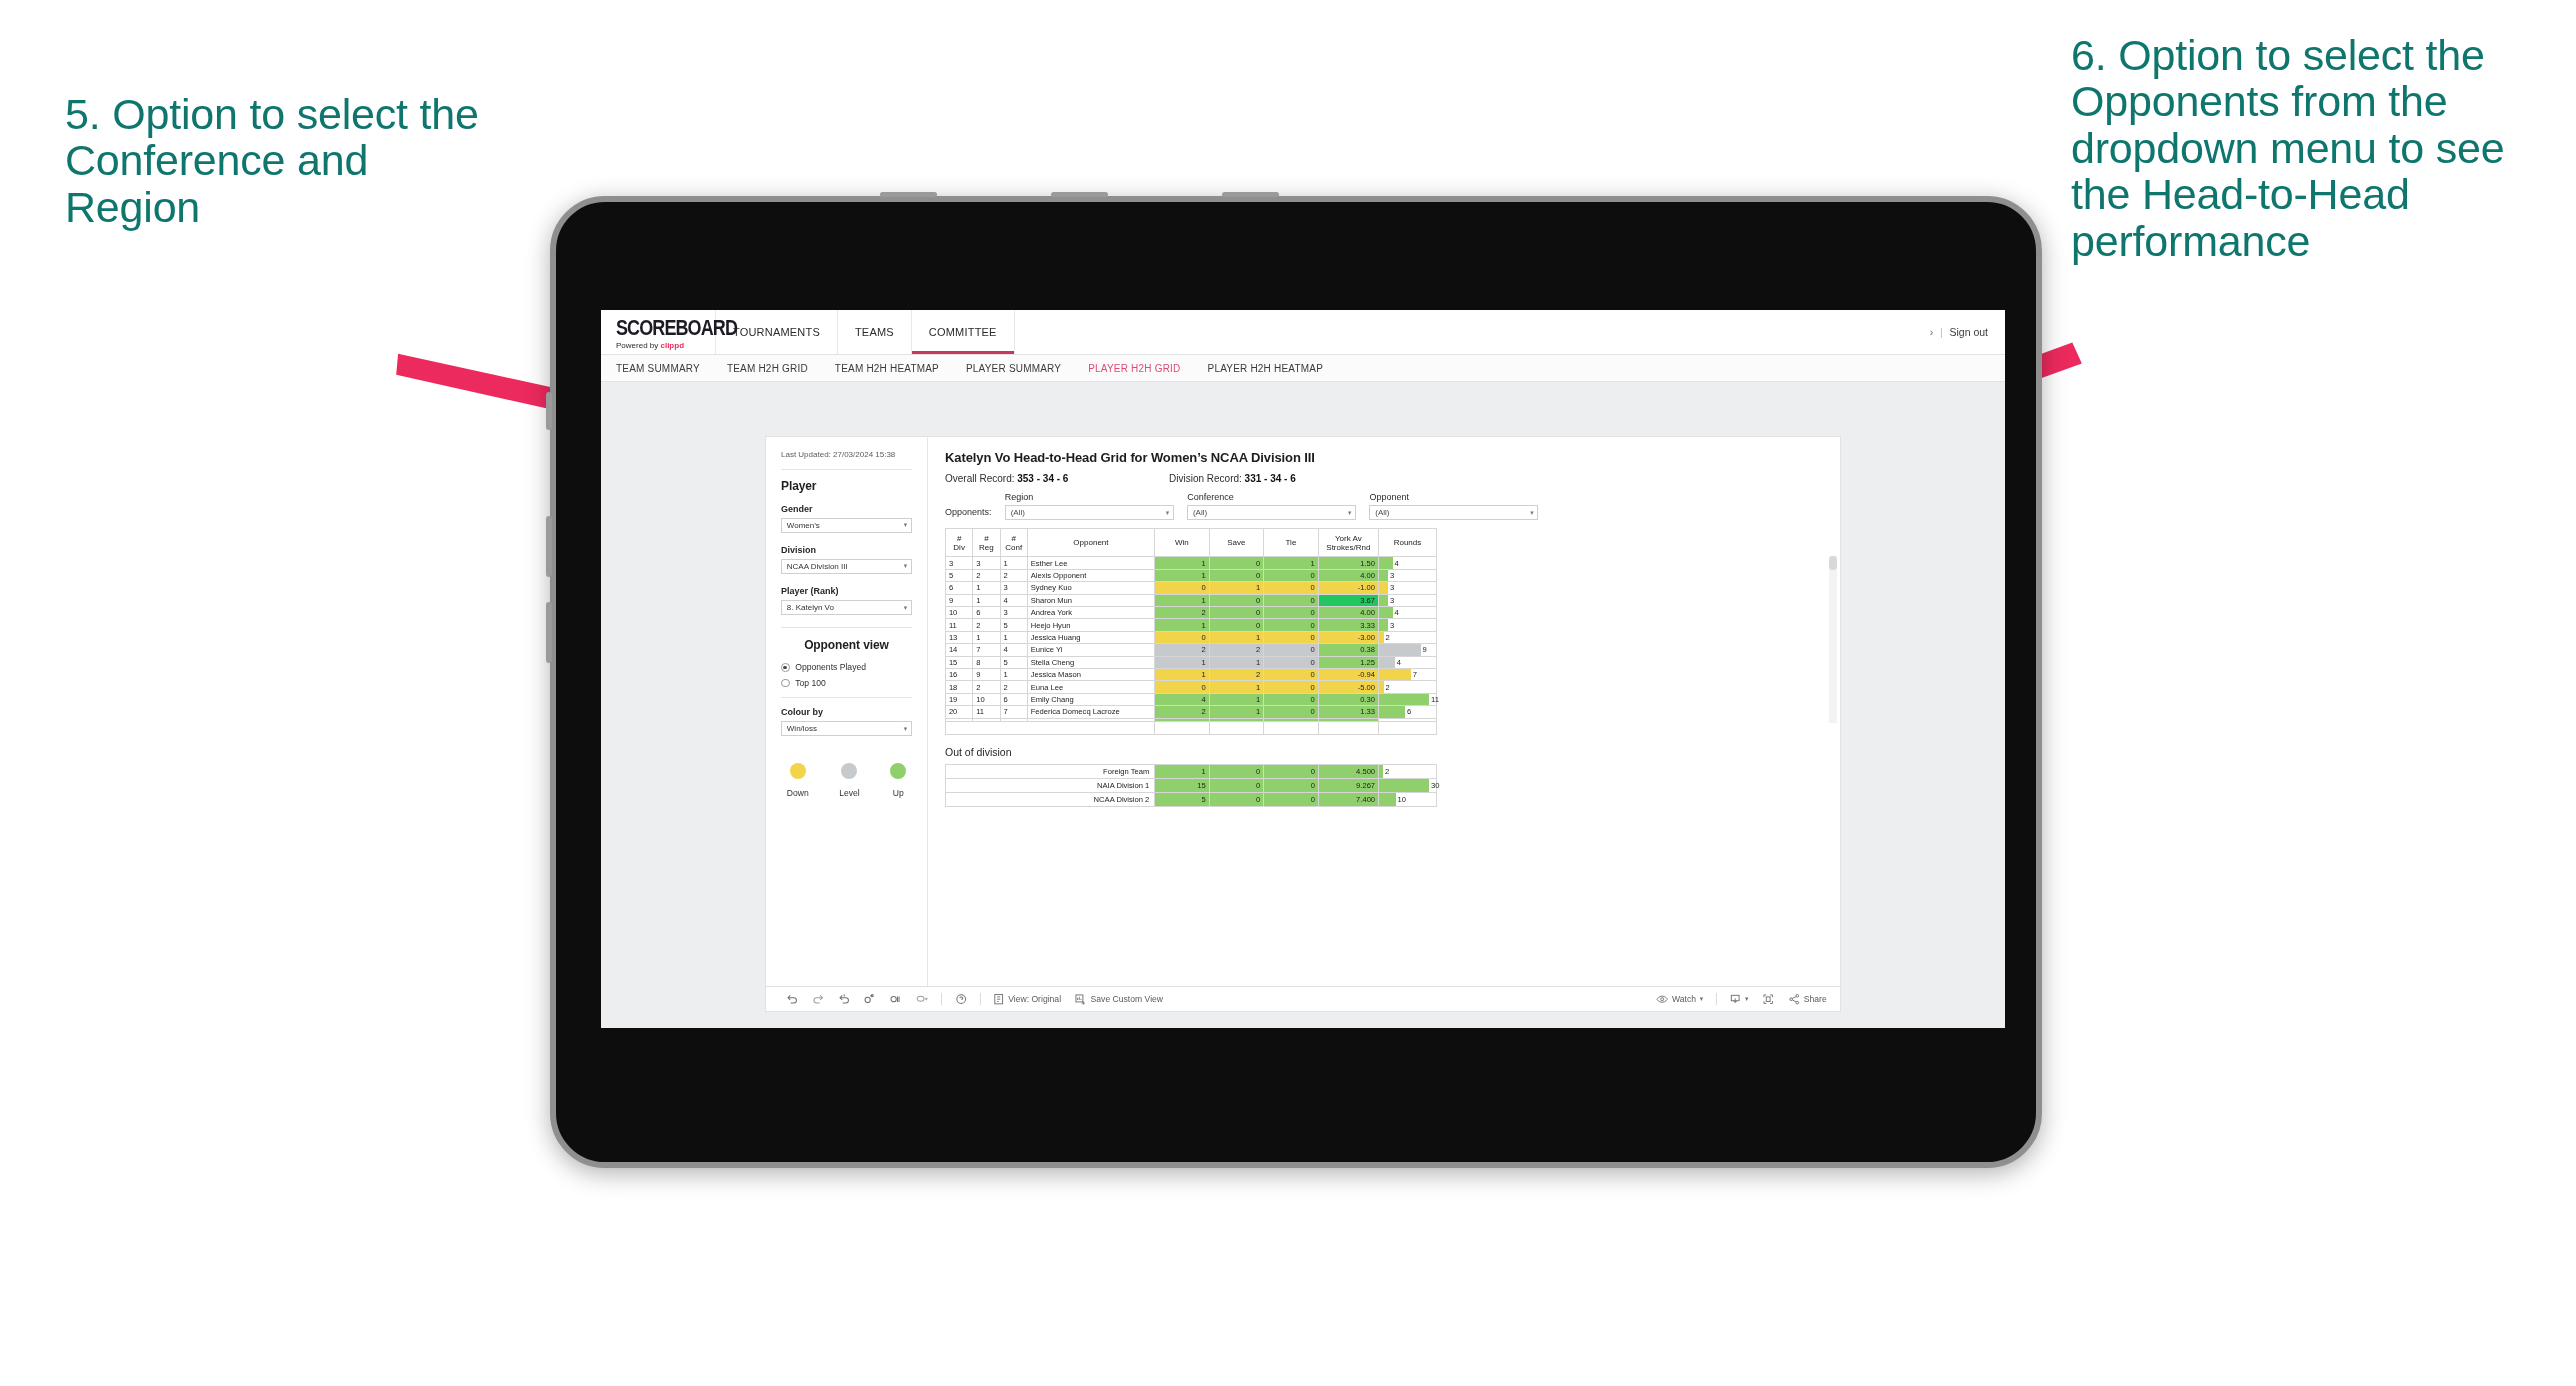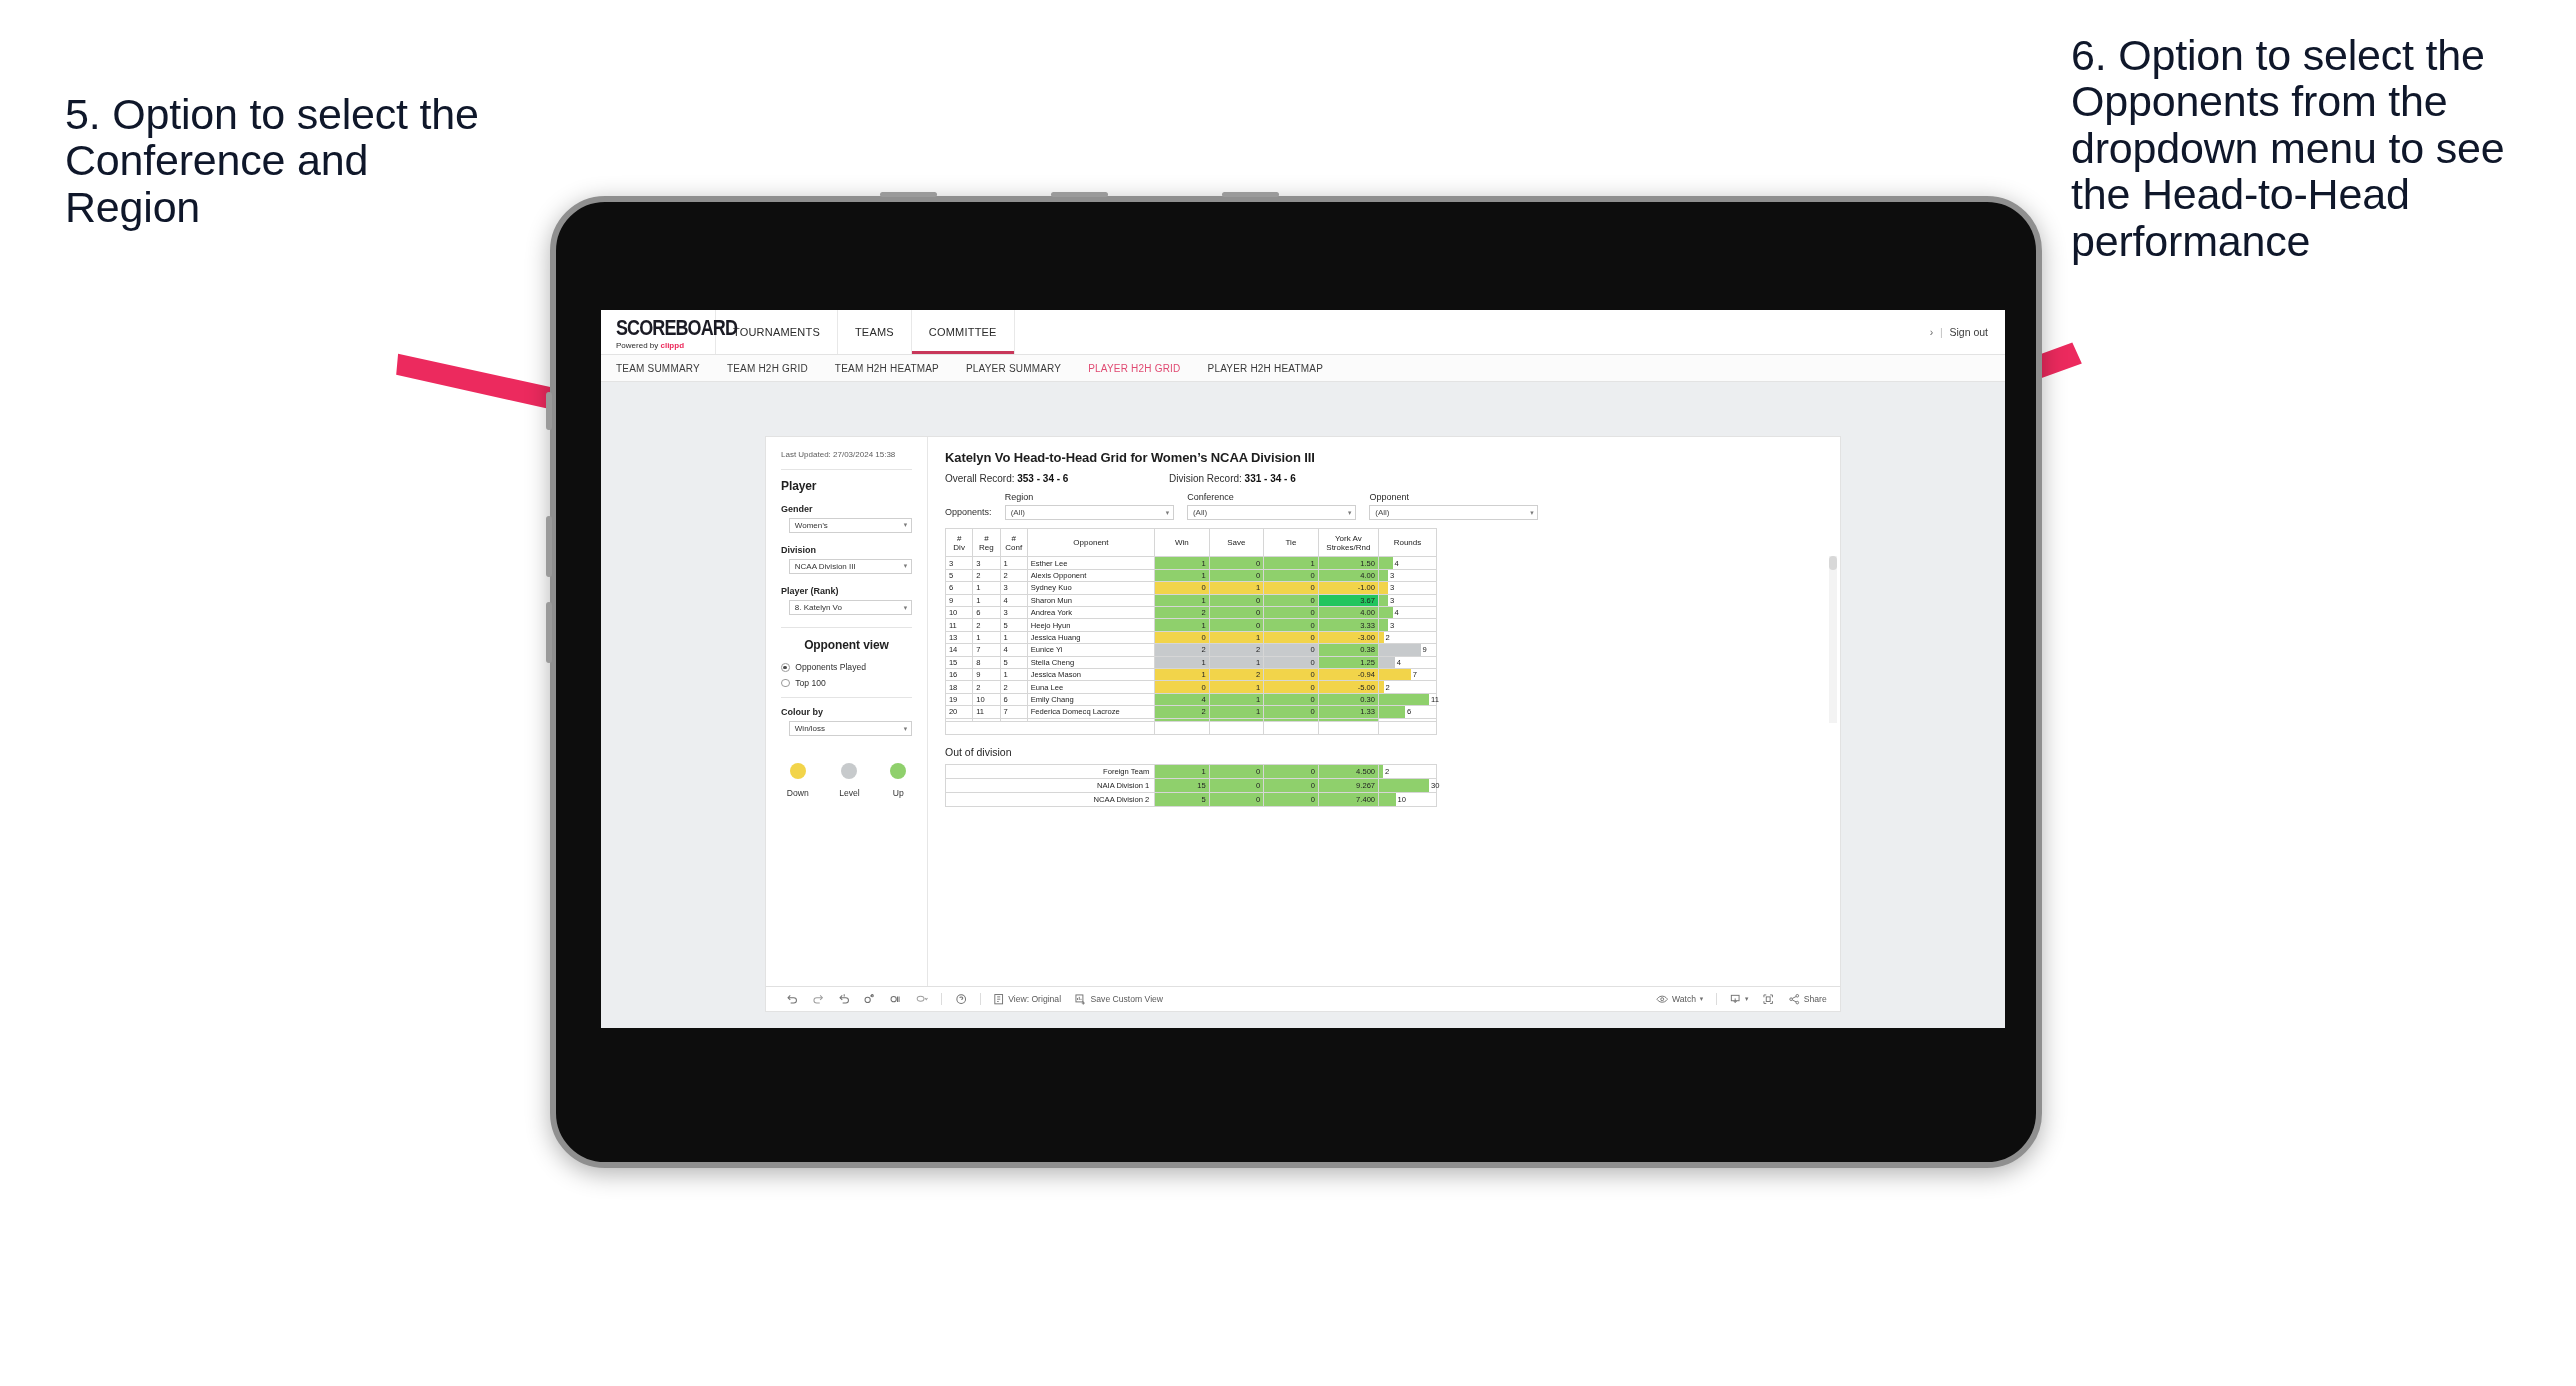--- a/index.html
+++ b/index.html
@@ -7,21 +7,21 @@
     width: 2576px; height: 1386px;
     background: #ffffff;
     font-family: "Liberation Sans", sans-serif;
     overflow: hidden;
   }
   #stage { position: relative; width: 2576px; height: 1386px; background:#fff; }
 
   
   .annot {
     position: absolute;
-    color: #0f172a;
+    color: #0f766e;
     font-family: "Liberation Sans", sans-serif;
     font-size: 43px;
     line-height: 1.08;
     font-weight: 400;
     letter-spacing: -0.2px;
     white-space: pre-wrap;
   }
   #annot-left  { left: 65px;  top: 91px;  width: 438px; }
   #annot-right { left: 2071px; top: 32px; width: 504px; }
 
@@ -120,21 +120,21 @@
   }
   .side .updated { font-size: 8px; color:#5c5c5c; line-height:1.25; }
   .side hr { border:none; border-top:1px solid #e4e4e4; margin: 8.6px 0 9.5px 0; }
   .side h3 { font-size: 12px; font-weight:700; color:#1f1f1f; margin-bottom: 10.5px; letter-spacing:-0.1px; }
   .side h3.center { text-align:center; }
   .field { margin-bottom: 12.4px; }
   .field label { display:block; font-size: 9px; font-weight:700; color:#262626; margin-bottom: 3.8px; }
   .select {
     height: 15px; border:1px solid #cfcfcf; background:#fff;
     display:flex; align-items:center; justify-content:space-between;
-    padding: 0 3.8px 0 4.8px; font-size: 8px; color:#333; cursor:pointer;margin-left:8px;
+    padding: 0 3.8px 0 4.8px; font-size: 8px; color:#333; cursor:pointer;
   }
   .select .caret { font-size:6.7px; color:#7a7a7a; }
   .radio-row { display:flex; align-items:center; gap:5.7px; margin-bottom:5.7px; font-size:8.6px; color:#2f2f2f; cursor:pointer; }
   .radio {
     width:8.6px; height:8.6px; border-radius:50%; border:1.1px solid #9a9a9a; background:#fff;
     display:flex; align-items:center; justify-content:center; flex:0 0 auto;
   }
   .radio.on::after { content:""; width:3.8px; height:3.8px; border-radius:50%; background:#4d4d4d; }
   .legend { display:flex; justify-content:space-between; margin-top: 27px; padding: 0 5.7px; }
   .legend .col { display:flex; flex-direction:column; align-items:center; gap:8.6px; }

